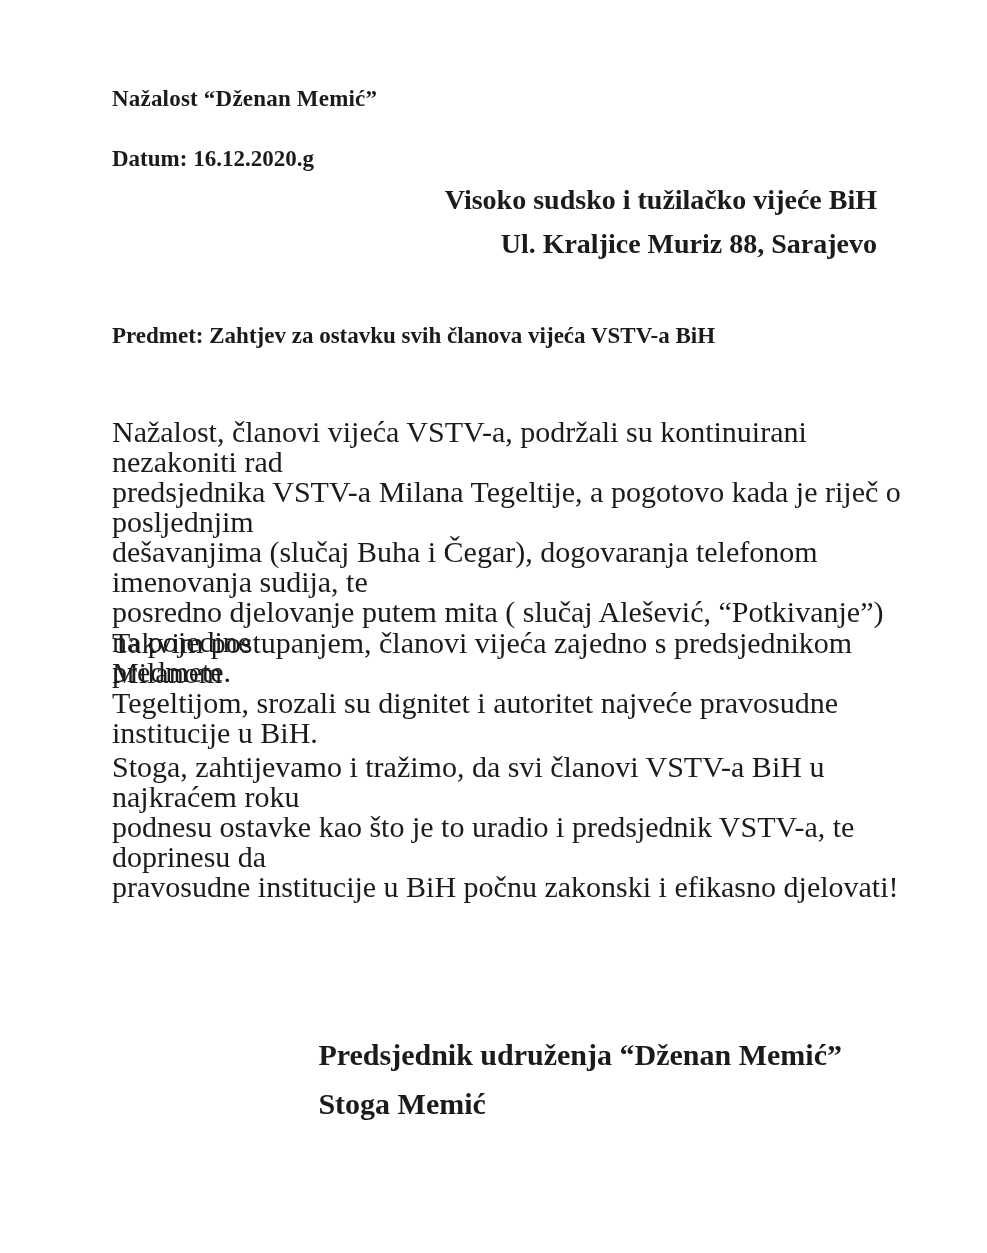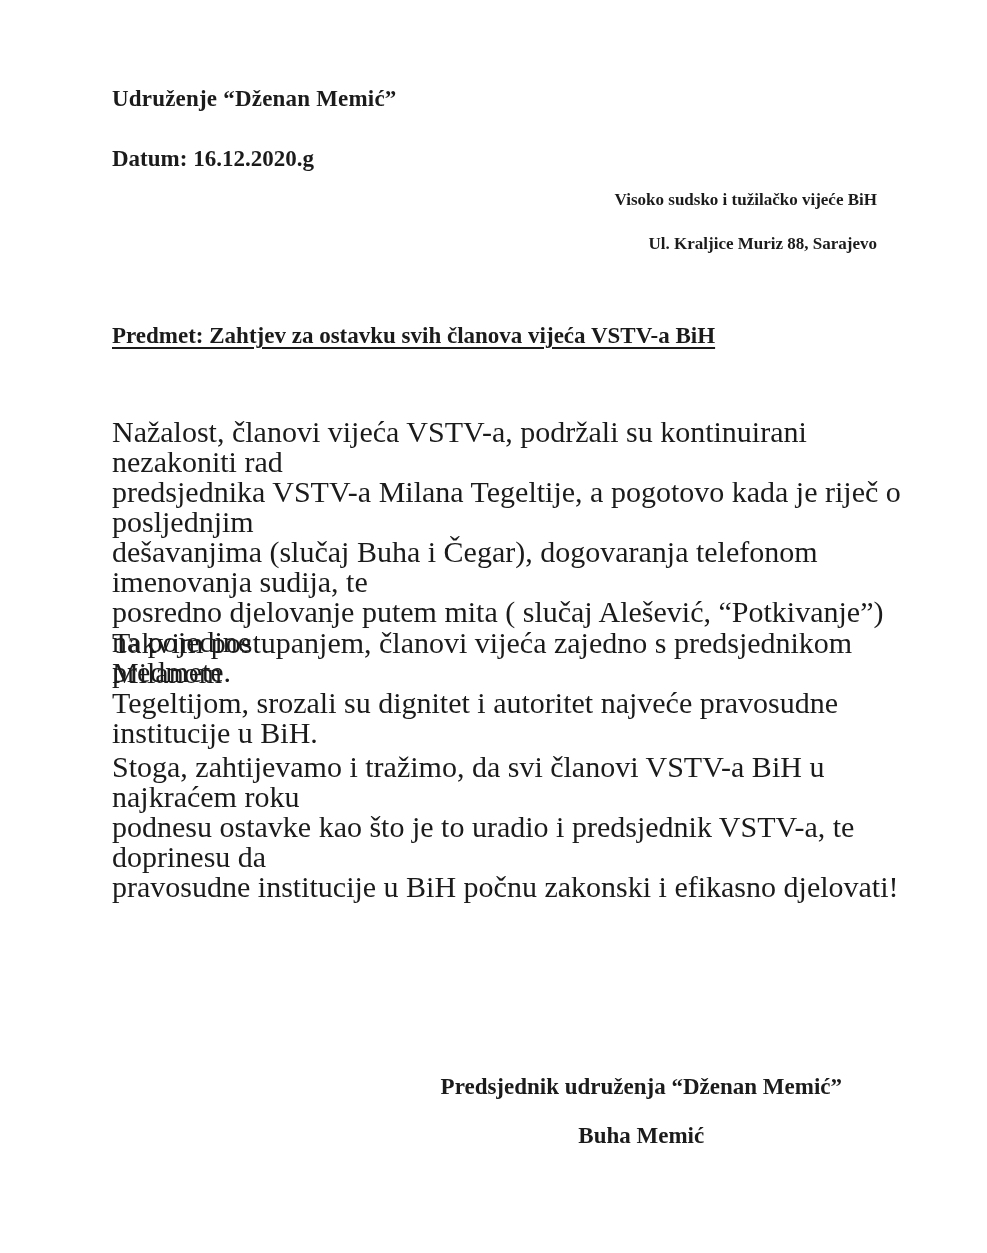--- a/index.html
+++ b/index.html
@@ -30,67 +30,66 @@
     top: 138px;
     left: 112px;
     font-size: 23px;
     font-weight: bold;
     margin-top: 8px;
   }
   .recipient-block {
     top: 185px;
     right: 110px;
     text-align: right;
-    font-size: 17px;
+    font-size: 28px;
     font-weight: bold;
   }
   .recipient-block .recipient-line {
     line-height: 30px;
     margin-bottom: 14px;
   }
   .subject-line {
     top: 323px;
     left: 112px;
     font-size: 23px;
     font-weight: bold;
-    text-decoration: underline;
     text-underline-offset: 4px;
     text-decoration-thickness: 2px;
   }
   .body-paragraph {
     left: 112px;
     width: 800px;
     font-size: 30px;
     line-height: 30px;
     white-space: pre-line;
   }
   .para-1 { top: 417px; }
   .para-2 { top: 628px; }
   .para-3 { top: 752px; }
   .signature-block {
-    top: 1072px;
+    top: 1040px;
     right: 145px;
-    text-align: center;
-    font-size: 23px;
+    text-align: left;
+    font-size: 30px;
     font-weight: bold;
   }
   .signature-block .sig-title {
     line-height: 30px;
     margin-bottom: 19px;
   }
   .signature-block .sig-name {
     line-height: 30px;
   }
 </style>
 </head>
 <body>
 
 <div class="page">
 
-  <div class="abs org-name">Udruženje “Dženan Memić”</div>
+  <div class="abs org-name">Nažalost “Dženan Memić”</div>
 
   <div class="abs date-line">Datum: 16.12.2020.g</div>
 
   <div class="abs recipient-block">
     <div class="recipient-line">Visoko sudsko i tužilačko vijeće BiH</div>
     <div class="recipient-line">Ul. Kraljice Muriz 88, Sarajevo</div>
   </div>
 
   <div class="abs subject-line">Predmet: Zahtjev za ostavku svih članova vijeća VSTV-a BiH</div>
 
@@ -102,16 +101,16 @@
 
   <div class="abs body-paragraph para-2">Takvim postupanjem, članovi vijeća zajedno s predsjednikom Milanom
 Tegeltijom, srozali su dignitet i autoritet najveće pravosudne institucije u BiH.</div>
 
   <div class="abs body-paragraph para-3">Stoga, zahtijevamo i tražimo, da svi članovi VSTV-a BiH u najkraćem roku
 podnesu ostavke kao što je to uradio i predsjednik VSTV-a, te doprinesu da
 pravosudne institucije u BiH počnu zakonski i efikasno djelovati!</div>
 
   <div class="abs signature-block">
     <div class="sig-title">Predsjednik udruženja “Dženan Memić”</div>
-    <div class="sig-name">Buha Memić</div>
+    <div class="sig-name">Stoga Memić</div>
   </div>
 
 </div>
 
 </body></html>

